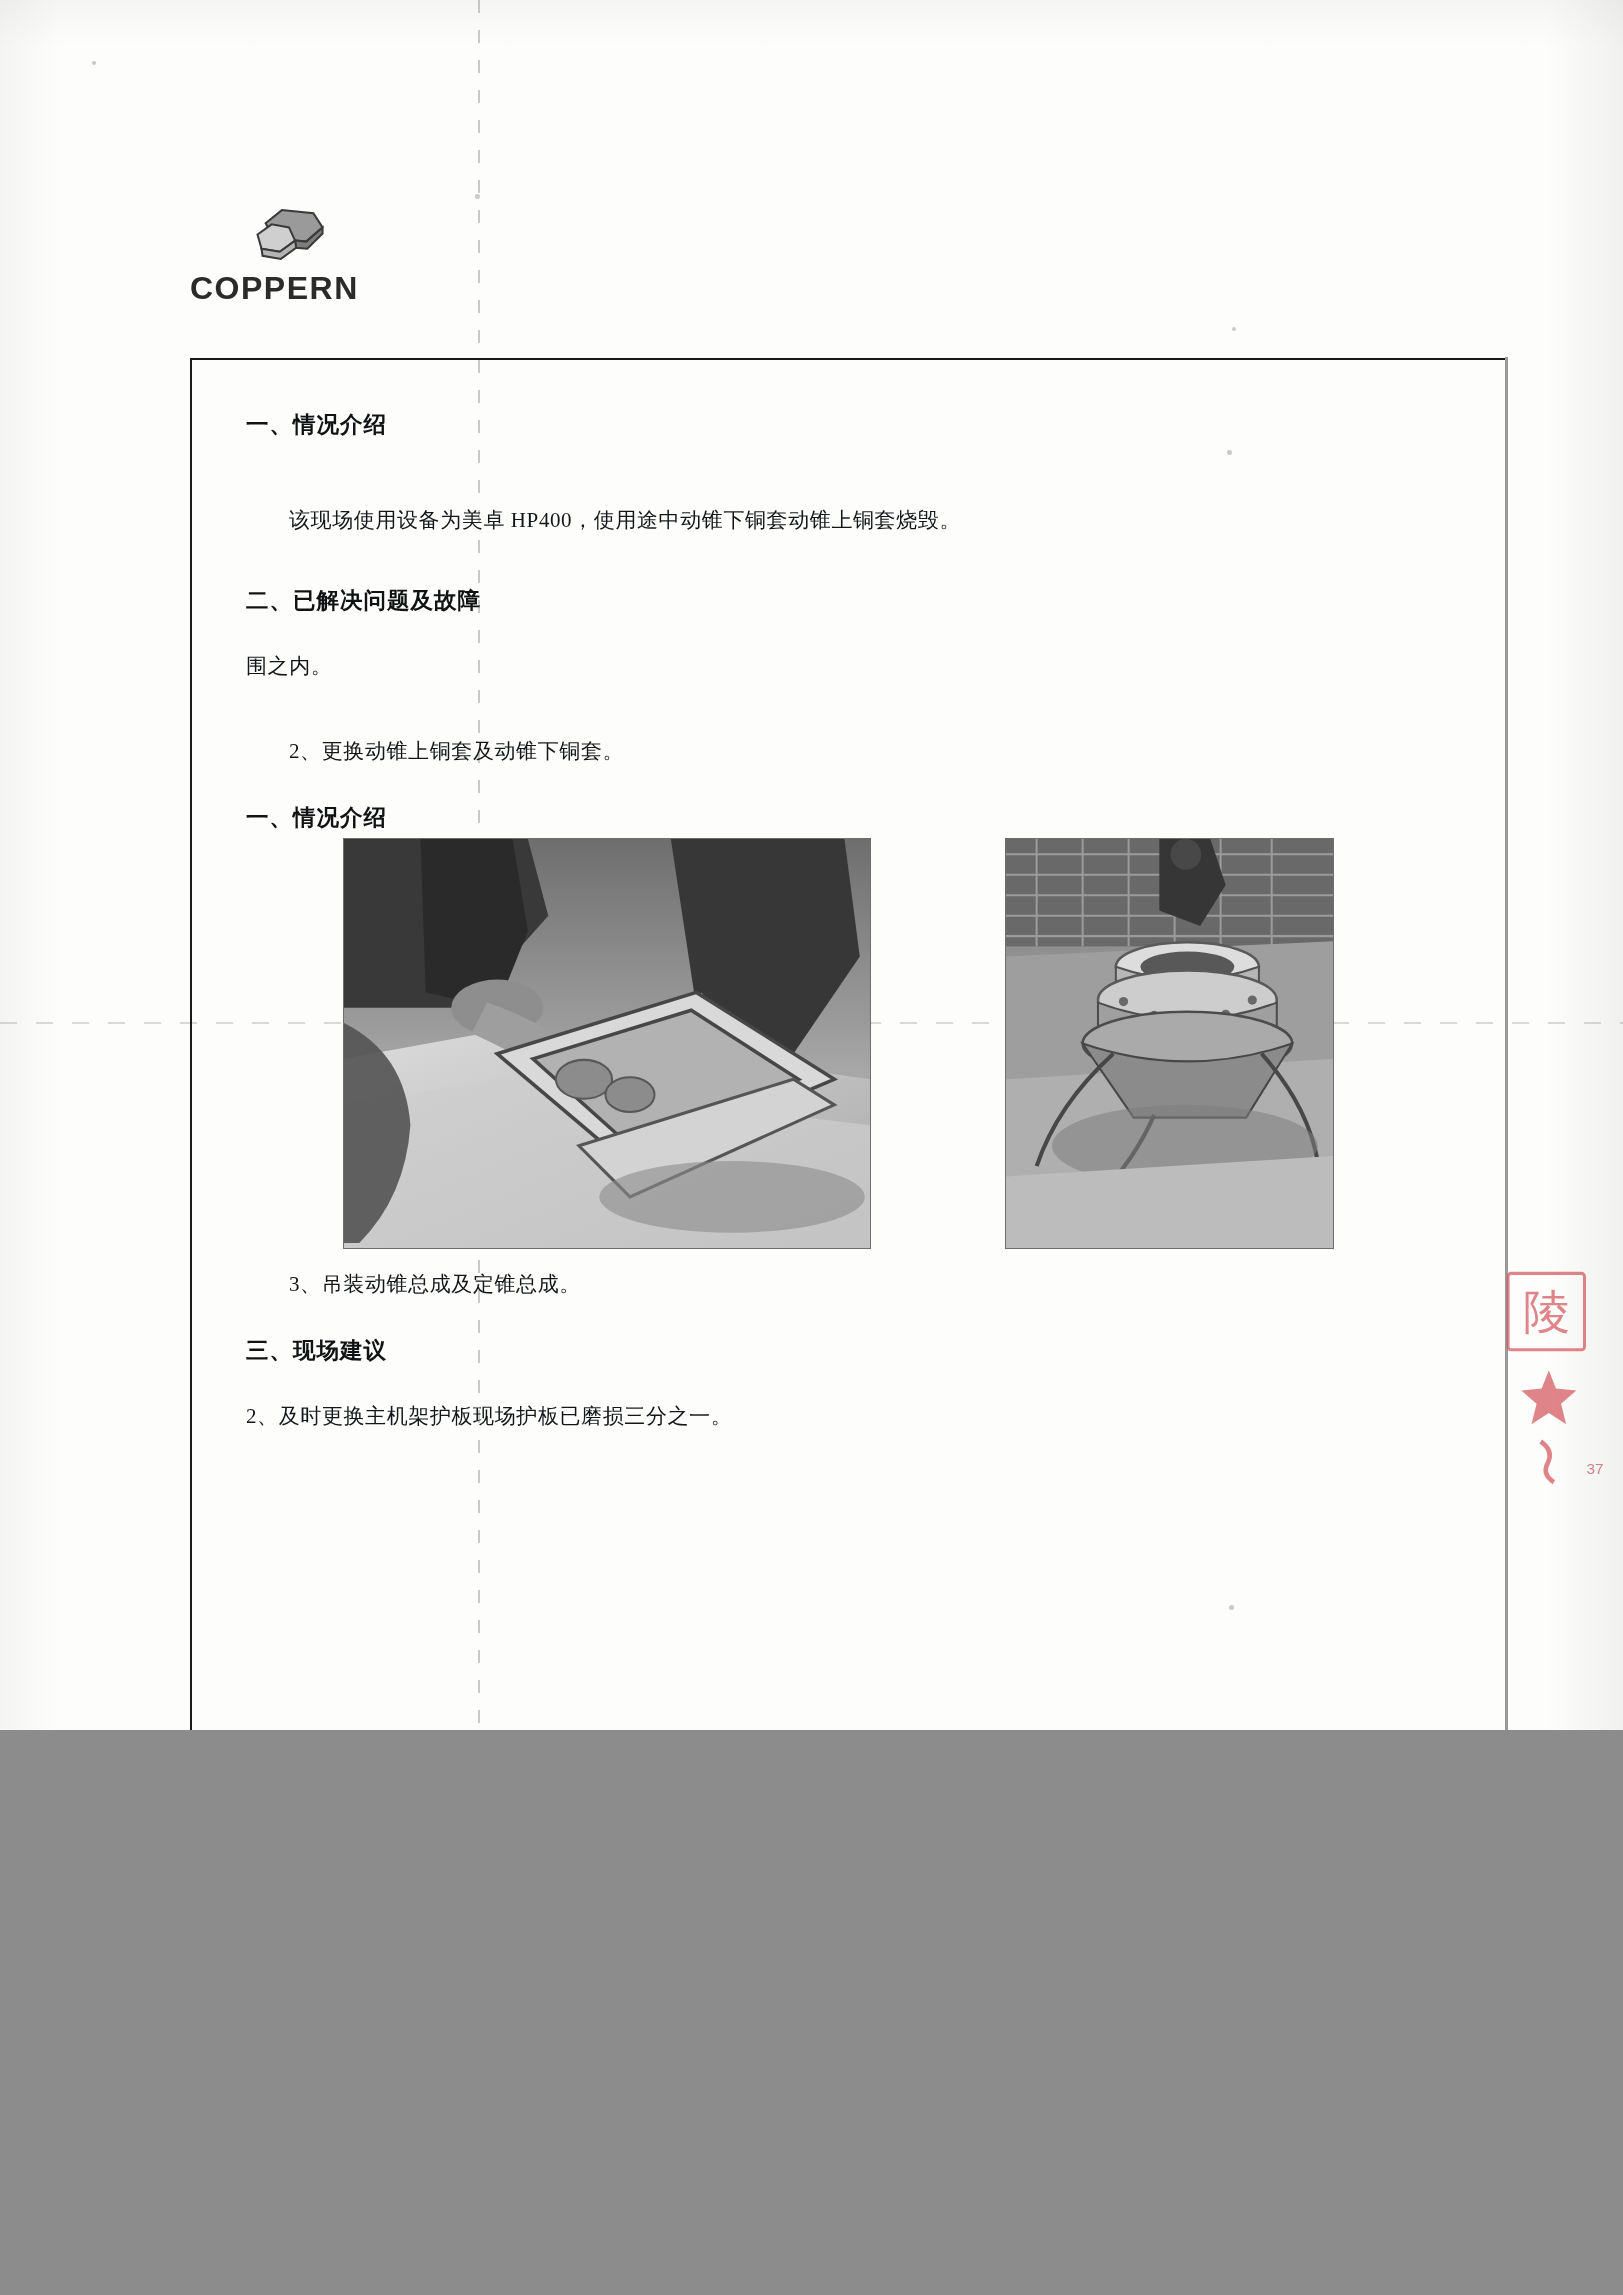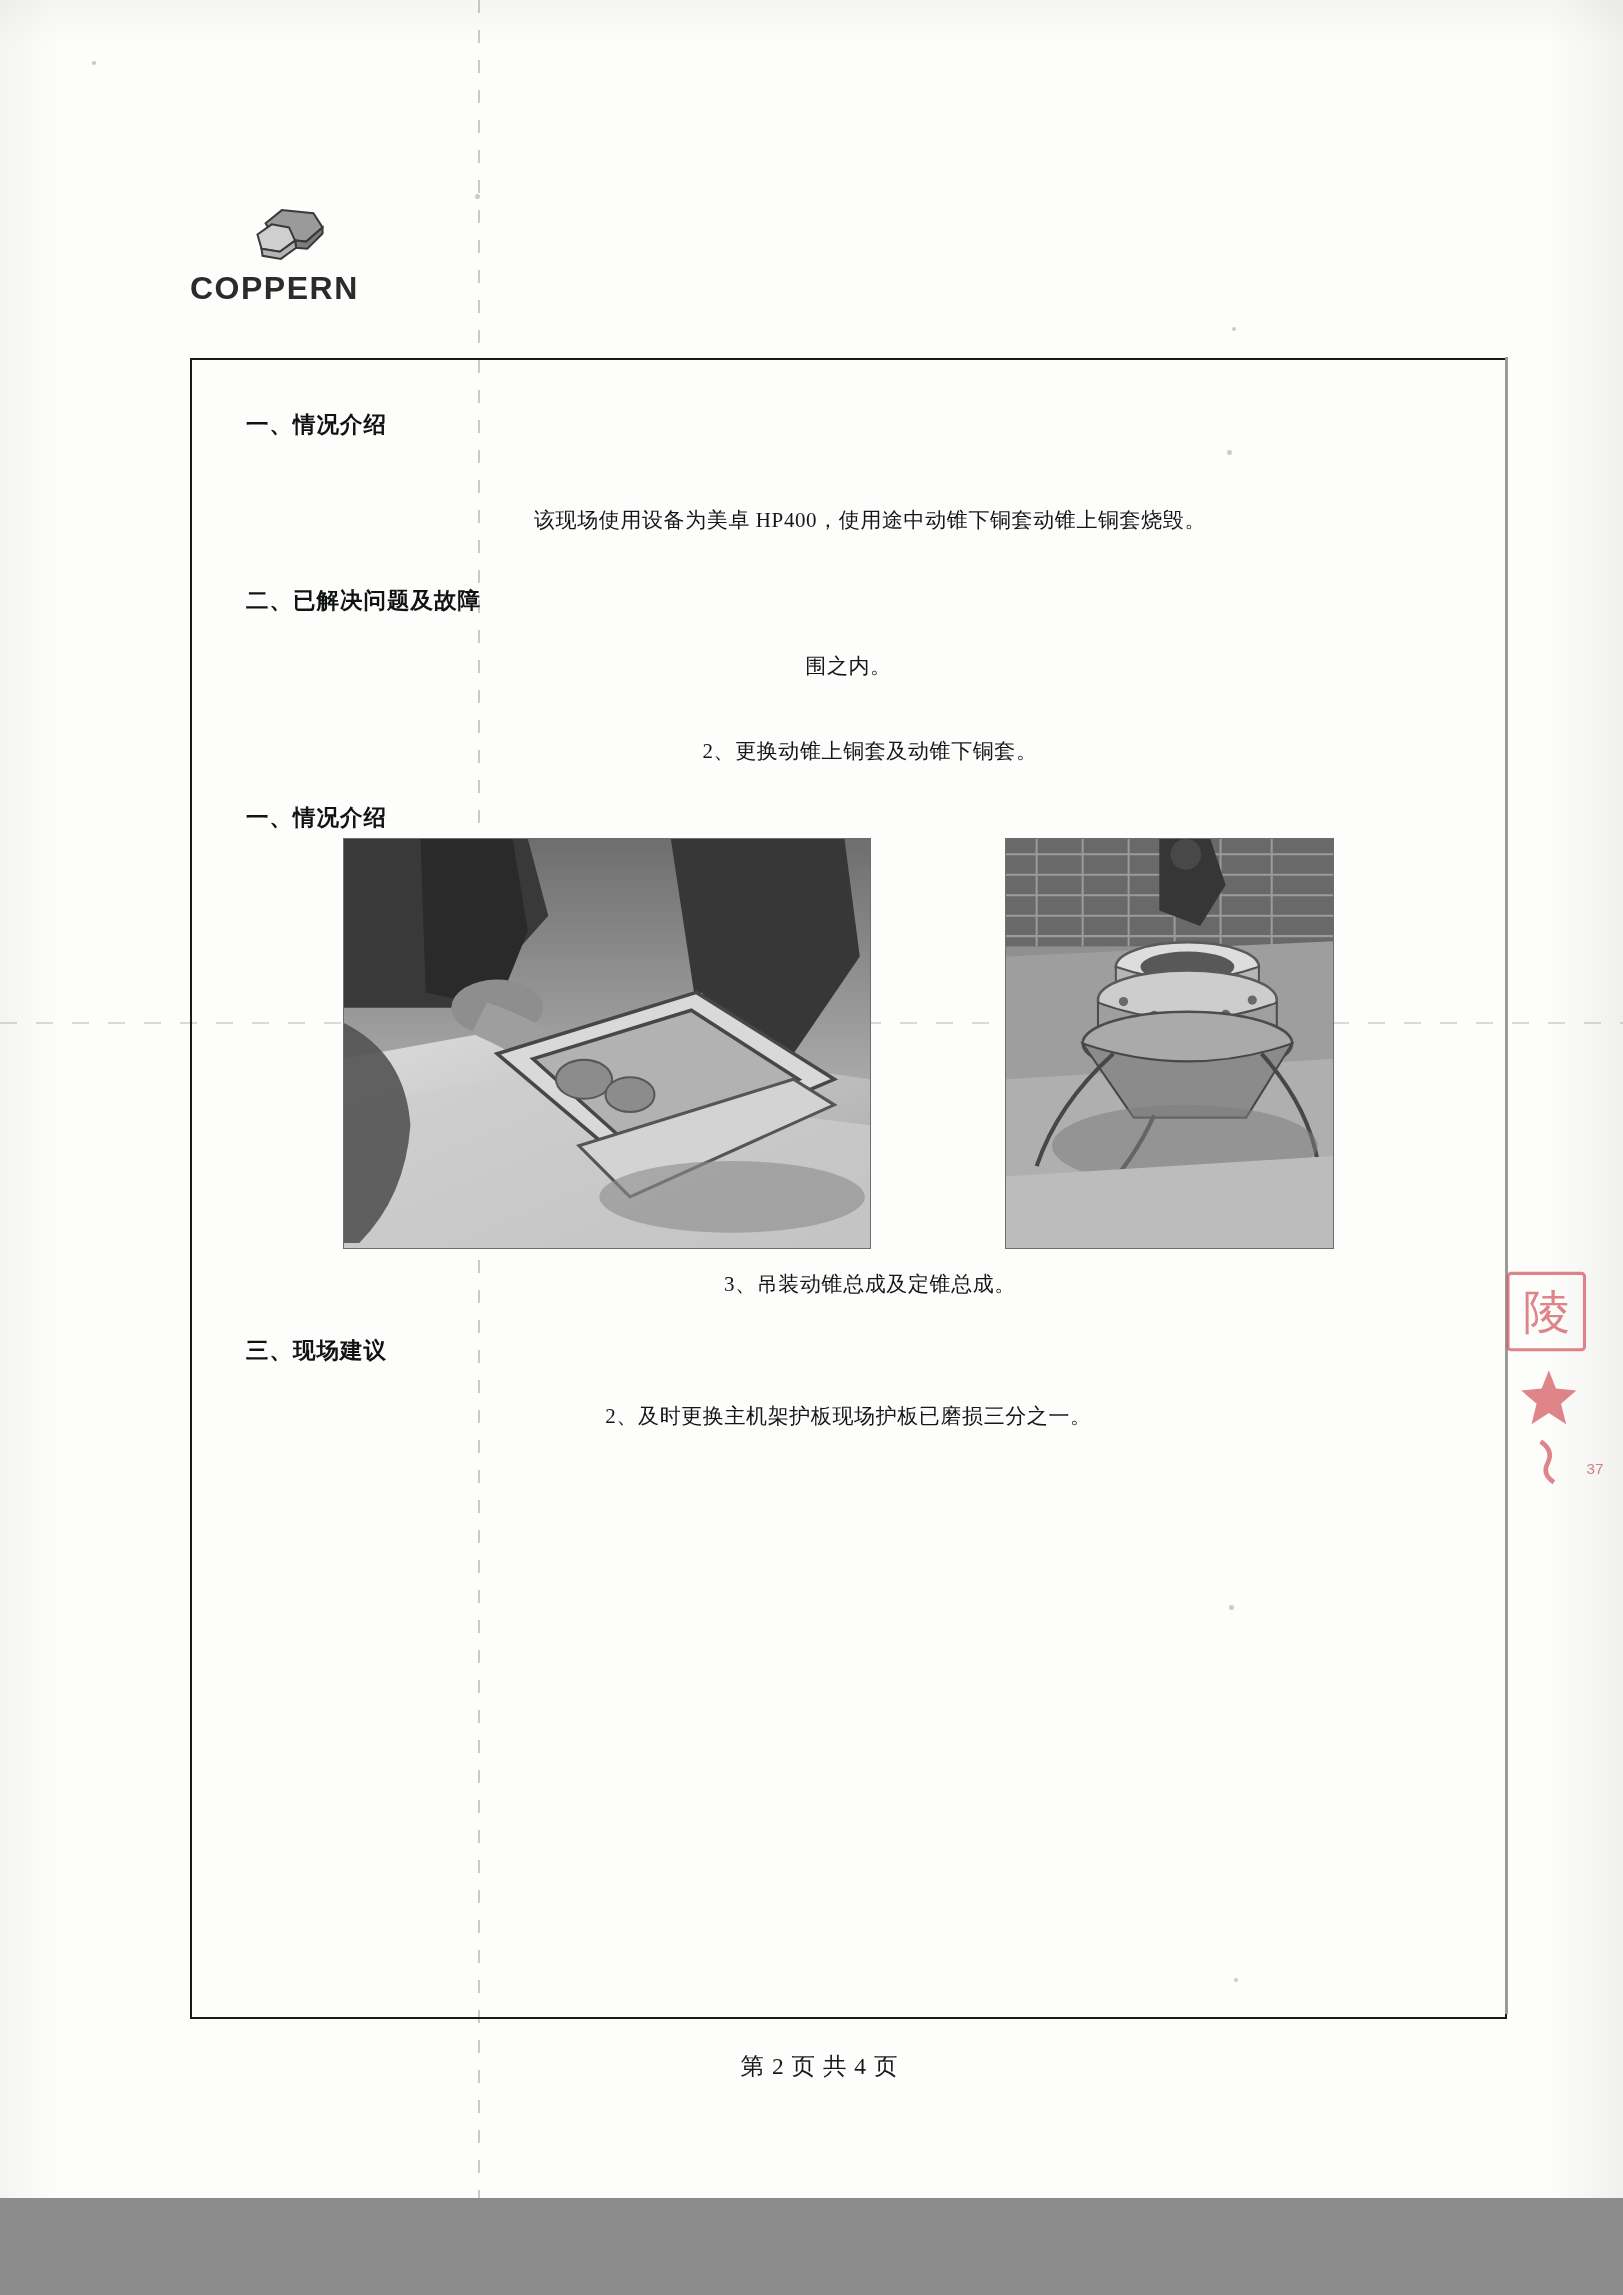--- a/index.html
+++ b/index.html
@@ -6,21 +6,21 @@
     margin: 0;
     padding: 0;
     background: #8c8c8c;
   }
   body {
     font-family: "Liberation Serif", serif;
   }
   .page {
     position: relative;
     width: 1623px;
-    height: 2198px;
+    height: 1730px;
     background: #0ea5e9;
     overflow: hidden;
   }
   
   .scan-tint {
     position: absolute;
     inset: 0;
     background:
       linear-gradient(90deg, rgba(0,0,0,0.035) 0px, rgba(0,0,0,0.0) 61px),
       linear-gradient(180deg, rgba(0,0,0,0.03) 0px, rgba(0,0,0,0.0) 46px),
@@ -114,21 +114,20 @@
     letter-spacing: 1px;
     margin: 0 0 0 0;
     color: #101214;
   }
   .para {
     font-size: 21px;
     line-height: 1.95;
     letter-spacing: 0.6px;
     margin: 0;
     color: #14171a;
-    text-align: center;
   }
   .indent2 { text-indent: 43px; }
 
   .gap-xl { height: 60px; }
   .gap-l  { height: 44px; }
   .gap-m  { height: 30px; }
   .gap-s  { height: 17.4px; }
 
   
   .photos {

